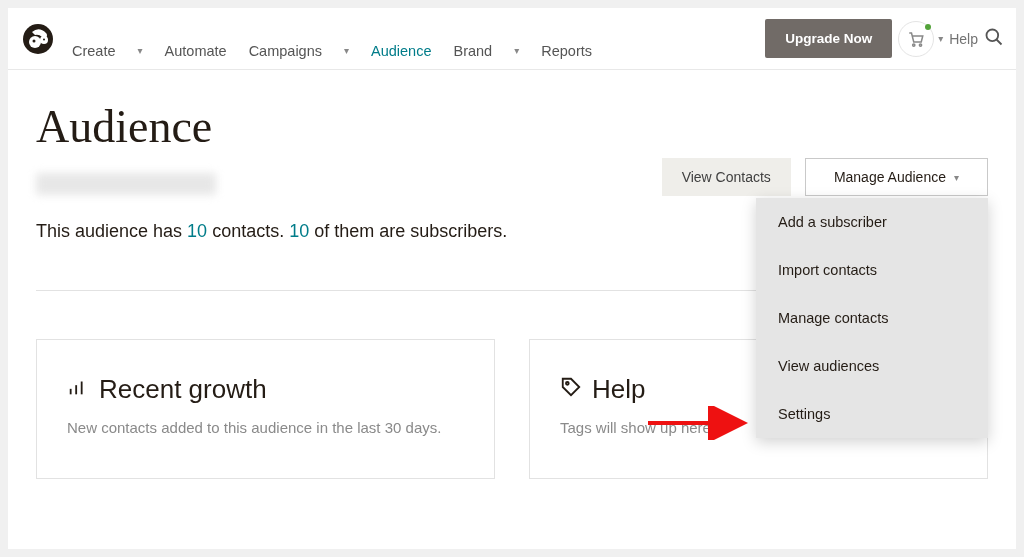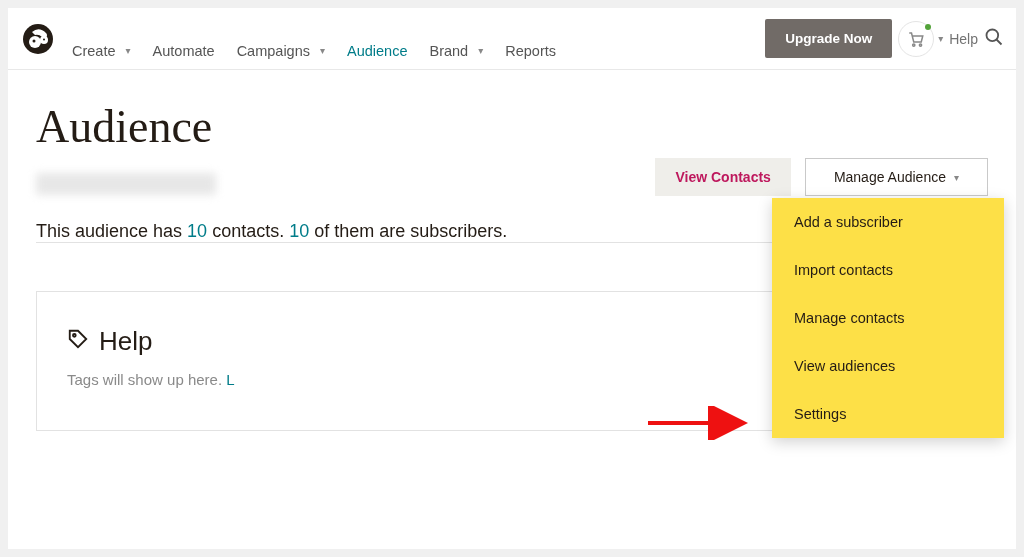--- a/index.html
+++ b/index.html
@@ -28,21 +28,21 @@
   }
   .logo {
     width: 32px; height: 32px;
     margin-right: 18px;
   }
   .nav-links { display: flex; align-items: center; gap: 22px; flex: 1; }
   .nav-item {
     font-size: 14.5px;
     color: #555;
     cursor: pointer;
-    display: flex; align-items: center; gap: 10px; margin-top: 24px;
+    display: flex; align-items: center; gap: 22px; margin-top: 24px;
   }
   .nav-item.active { color: #007c89; font-weight: 500; }
   .chev { font-size: 10px; color: #888; }
   .right-nav { display: flex; align-items: center; gap: 6px; }
   .upgrade-btn {
     background: #716b67;
     color: #fff;
     font-weight: 600;
     font-size: 13.5px;
     padding: 12px 20px;
@@ -81,37 +81,38 @@
     position: absolute;
     right: 28px;
     top: 88px;
     display: flex;
     gap: 14px;
   }
   .view-contacts-btn {
     background: #efeeea;
     padding: 11px 20px;
     font-size: 14px;
-    font-weight: 700;
-    color: #be185d;
+    font-weight: 400;
+    color: #404040;
     cursor: pointer;
     border: none;
   }
   .manage-dropdown {
     border: 1px solid #c9c9c9;
     padding: 10px 28px;
     font-size: 14px;
     color: #241c15;
     cursor: pointer;
     display: flex; align-items: center; gap: 8px;
     background: #fff;
   }
   .summary {
     font-size: 18px;
     color: #241c15;
+    margin-bottom: 48px;
   }
   .summary .num { color: #007c89; font-weight: 500; }
   .divider {
     border: none;
     border-top: 1px solid #e2e2e2;
     margin-bottom: 48px;
   }
 
   
   .cards {
@@ -134,24 +135,24 @@
   .card-desc {
     font-size: 15px;
     color: #8a8a8a;
     line-height: 1.5;
   }
   .link-part { color: #007c89; }
 
   
   .dropdown-menu {
     position: absolute;
-    right: 12px;
+    right: 28px;
     top: 128px;
     width: 232px;
-    background: #fde047;
+    background: #e5e5e5;
     box-shadow: 0 4px 14px rgba(0,0,0,0.18);
     z-index: 20;
   }
   .dropdown-item {
     padding: 16px 22px;
     font-size: 14.5px;
     color: #241c15;
     cursor: pointer;
   }
   .dropdown-item.highlight { background: #e6eeef; }
@@ -234,20 +235,33 @@
       </div>
     </div>
 
     <p class="summary">
       <span>This audience has </span><span class="num">10</span><span> contacts. </span><span class="num">10</span><span> of them are subscribers.</span>
     </p>
 
     <hr class="divider">
 
     <div class="cards">
+      <div class="card">
+        <div class="card-title">
+          <span>
+            <svg width="22" height="22" viewBox="0 0 24 24" fill="none" stroke="#241c15" stroke-width="2">
+              <line x1="4" y1="20" x2="4" y2="14"></line>
+              <line x1="10" y1="20" x2="10" y2="10"></line>
+              <line x1="16" y1="20" x2="16" y2="6"></line>
+            </svg>
+          </span>
+          <span>Recent growth</span>
+        </div>
+        <p class="card-desc">New contacts added to this audience in the last 30 days.</p>
+      </div>
 
       <div class="card">
         <div class="card-title">
           <span>
             <svg width="22" height="22" viewBox="0 0 24 24" fill="none" stroke="#241c15" stroke-width="2">
               <path d="M3 3h9l9 9-9 9-9-9V3z"></path>
               <circle cx="8" cy="8" r="1.5"></circle>
             </svg>
           </span>
           <span>Help</span>

